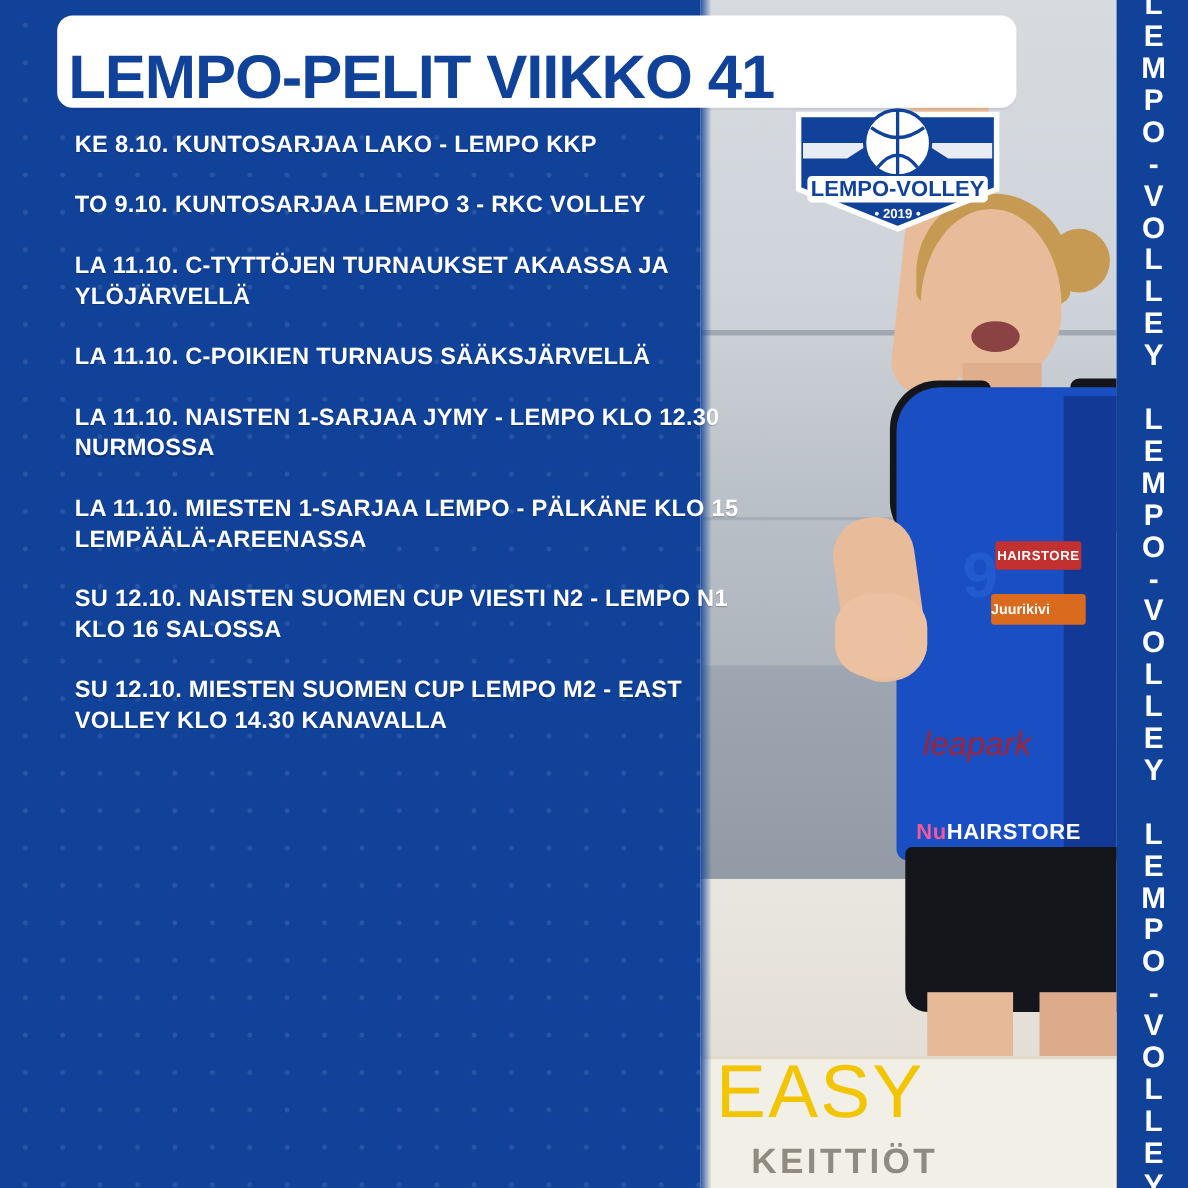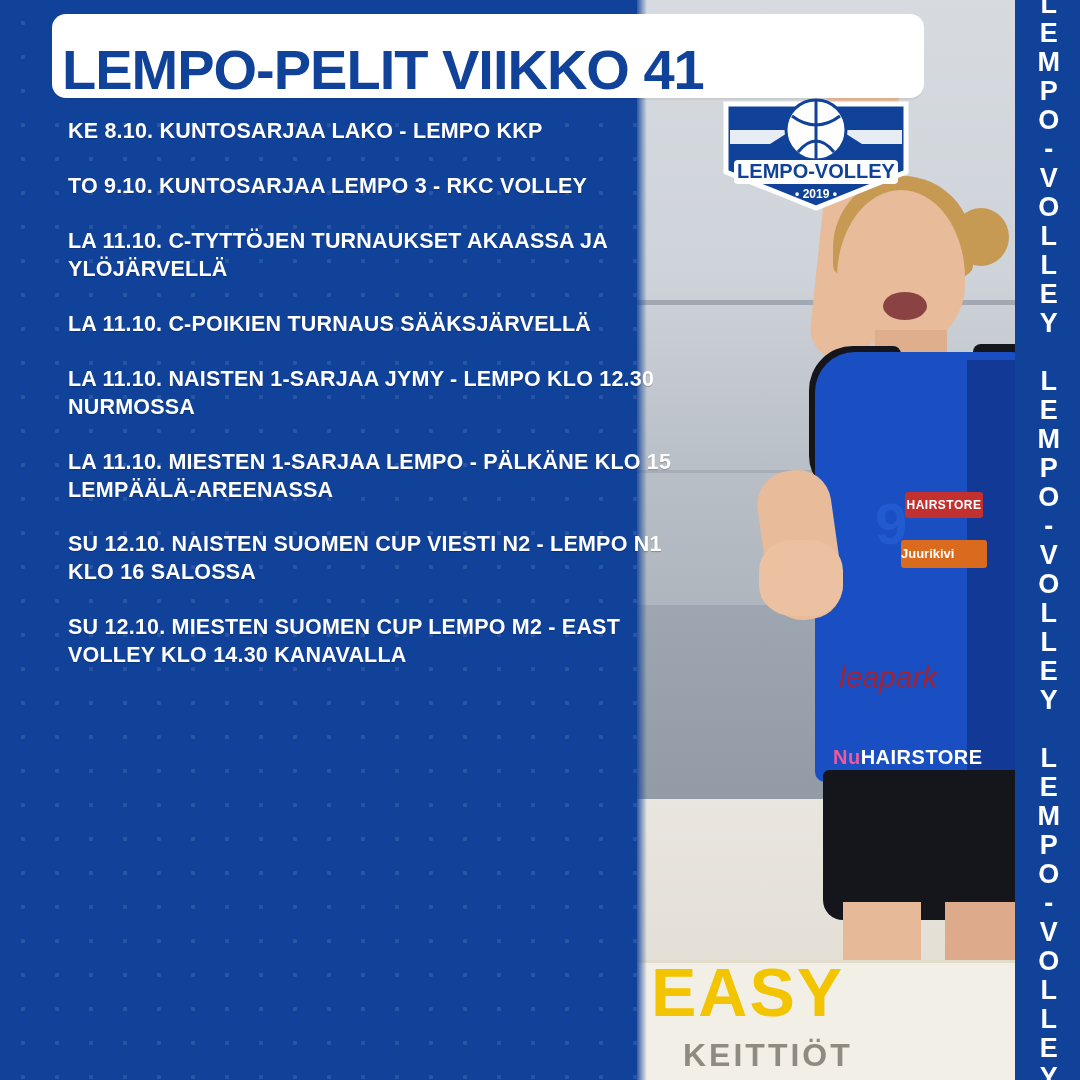--- a/index.html
+++ b/index.html
@@ -52,21 +52,21 @@
   }
   .banner {
     position:absolute; left:0; bottom:0; width:100%; height:120px;
     background:#f2efe6;
     border-top:3px solid #e2dccd;
   }
   .banner-text {
     position:absolute;
     left:14px; bottom:54px;
     font-size:68px;
-    font-weight:bold;
+    font-weight:normal;
     letter-spacing:2px;
     color:#f2c500;
     font-family:"Liberation Sans", sans-serif;
     line-height:1;
   }
   .banner-sub {
     position:absolute;
     left:46px; bottom:6px;
     font-size:32px;
     font-weight:bold;

